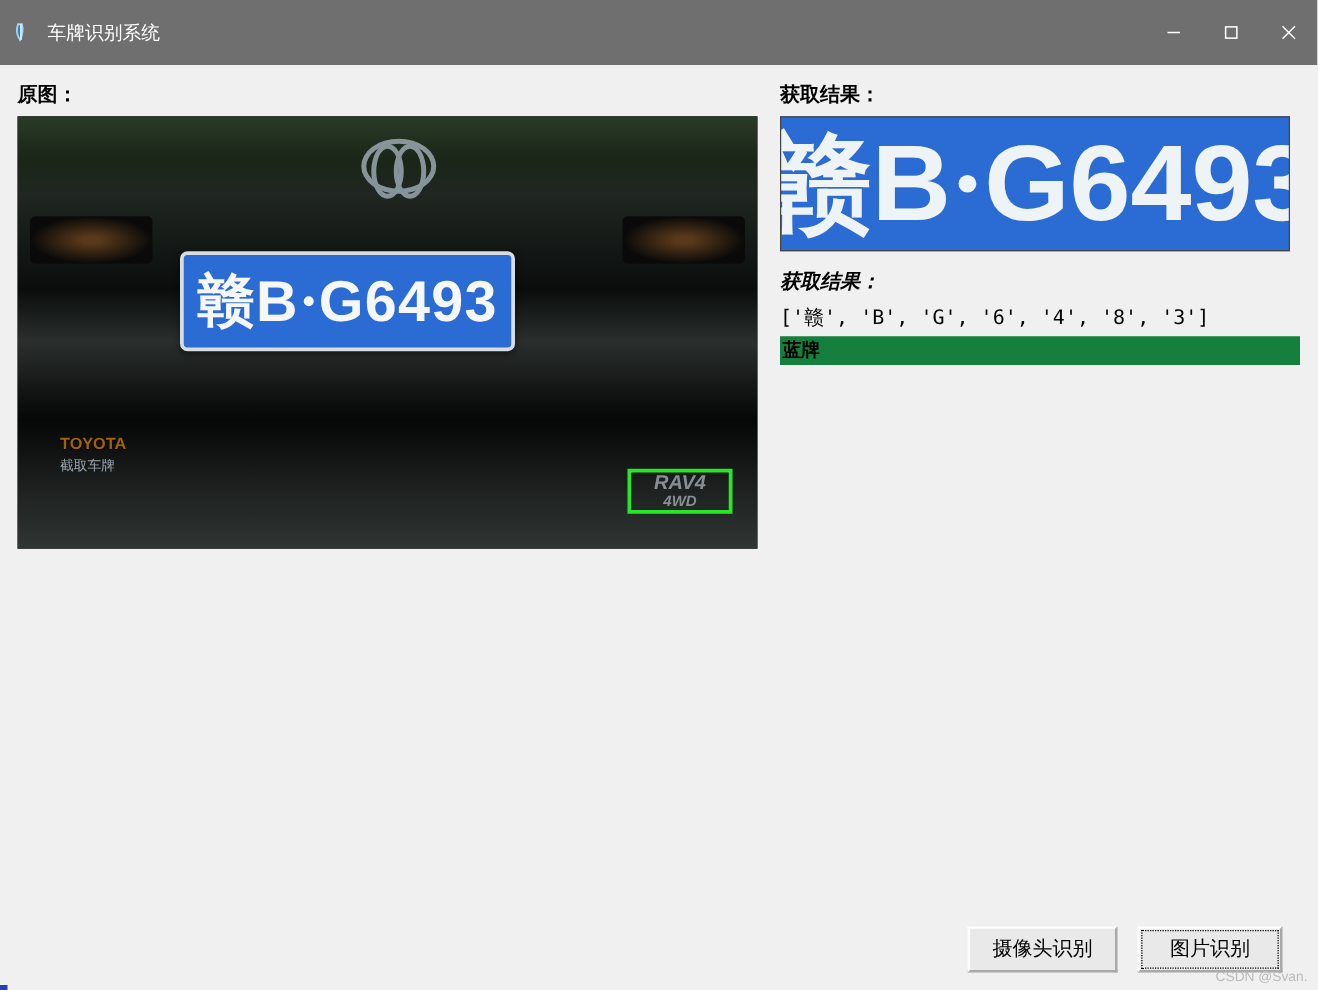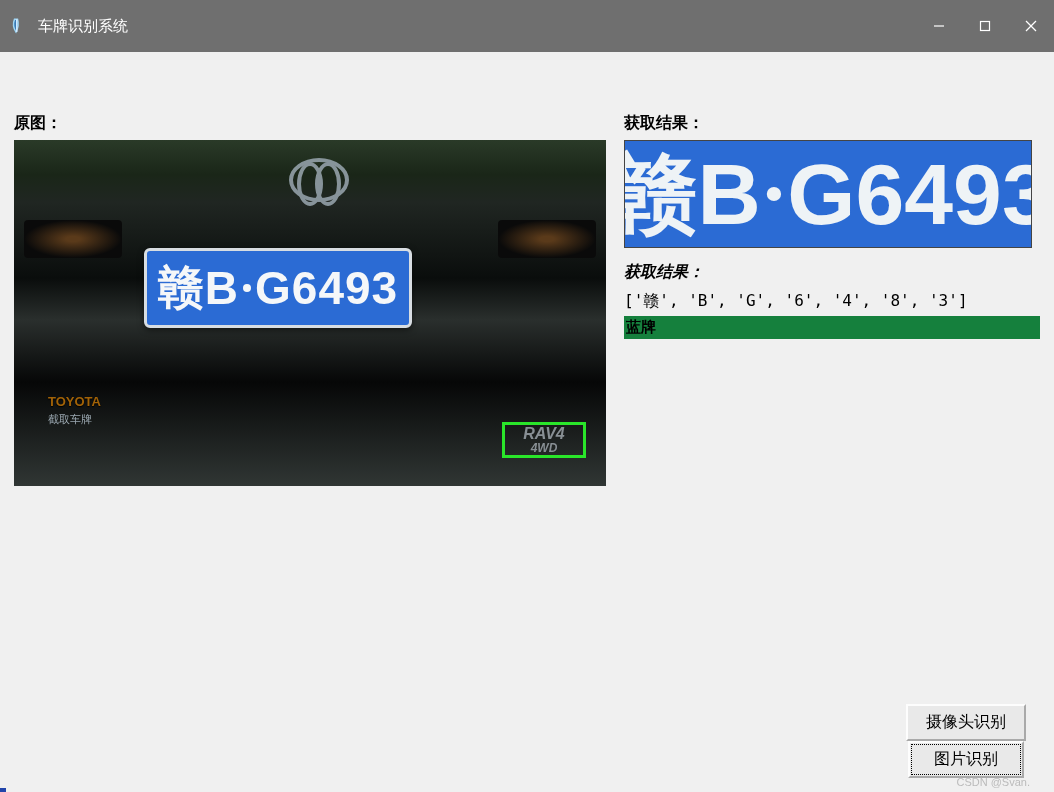--- a/index.html
+++ b/index.html
@@ -46,21 +46,20 @@
       color: #fff;
     }
     .sys-btn svg { width: 12px; height: 12px; }
     .content {
       flex: 1;
       padding: 14px 14px 14px 14px;
       display: flex;
       flex-direction: row;
       gap: 18px;
       position: relative;
-      margin-top: 47px;
     }
     .left-panel {
       flex: 0 0 592px;
       display: flex;
       flex-direction: column;
     }
     .right-panel {
       flex: 1;
       display: flex;
       flex-direction: column;
@@ -197,40 +196,41 @@
       background: #15803d;
       color: #000;
       font-size: 15px;
       font-weight: bold;
     }
     .buttons {
       position: absolute;
       right: 28px;
       bottom: 14px;
       display: flex;
-      flex-direction: column;
+      flex-direction: row;
+      gap: 16px;
       align-items: center;
     }
     .tk-button {
       min-width: 116px;
       padding: 6px 18px;
       background: #e9e9e9;
       border: 2px outset #fdfdfd;
       font-size: 16px;
       font-family: "Microsoft YaHei","SimSun",sans-serif;
       cursor: pointer;
       text-align: center;
     }
     .tk-button.focused {
       outline: 1px dotted #000;
       outline-offset: -4px;
     }
     .watermark {
       position: absolute;
-      right: 24px;
+      right: 8px;
       bottom: 4px;
       font-size: 11px;
       color: #bbb;
       font-family: Arial, sans-serif;
     }
     .bottom-strip {
       position: absolute;
       left: 0; bottom: 0;
       width: 6px; height: 4px;
       background: #2244aa;

